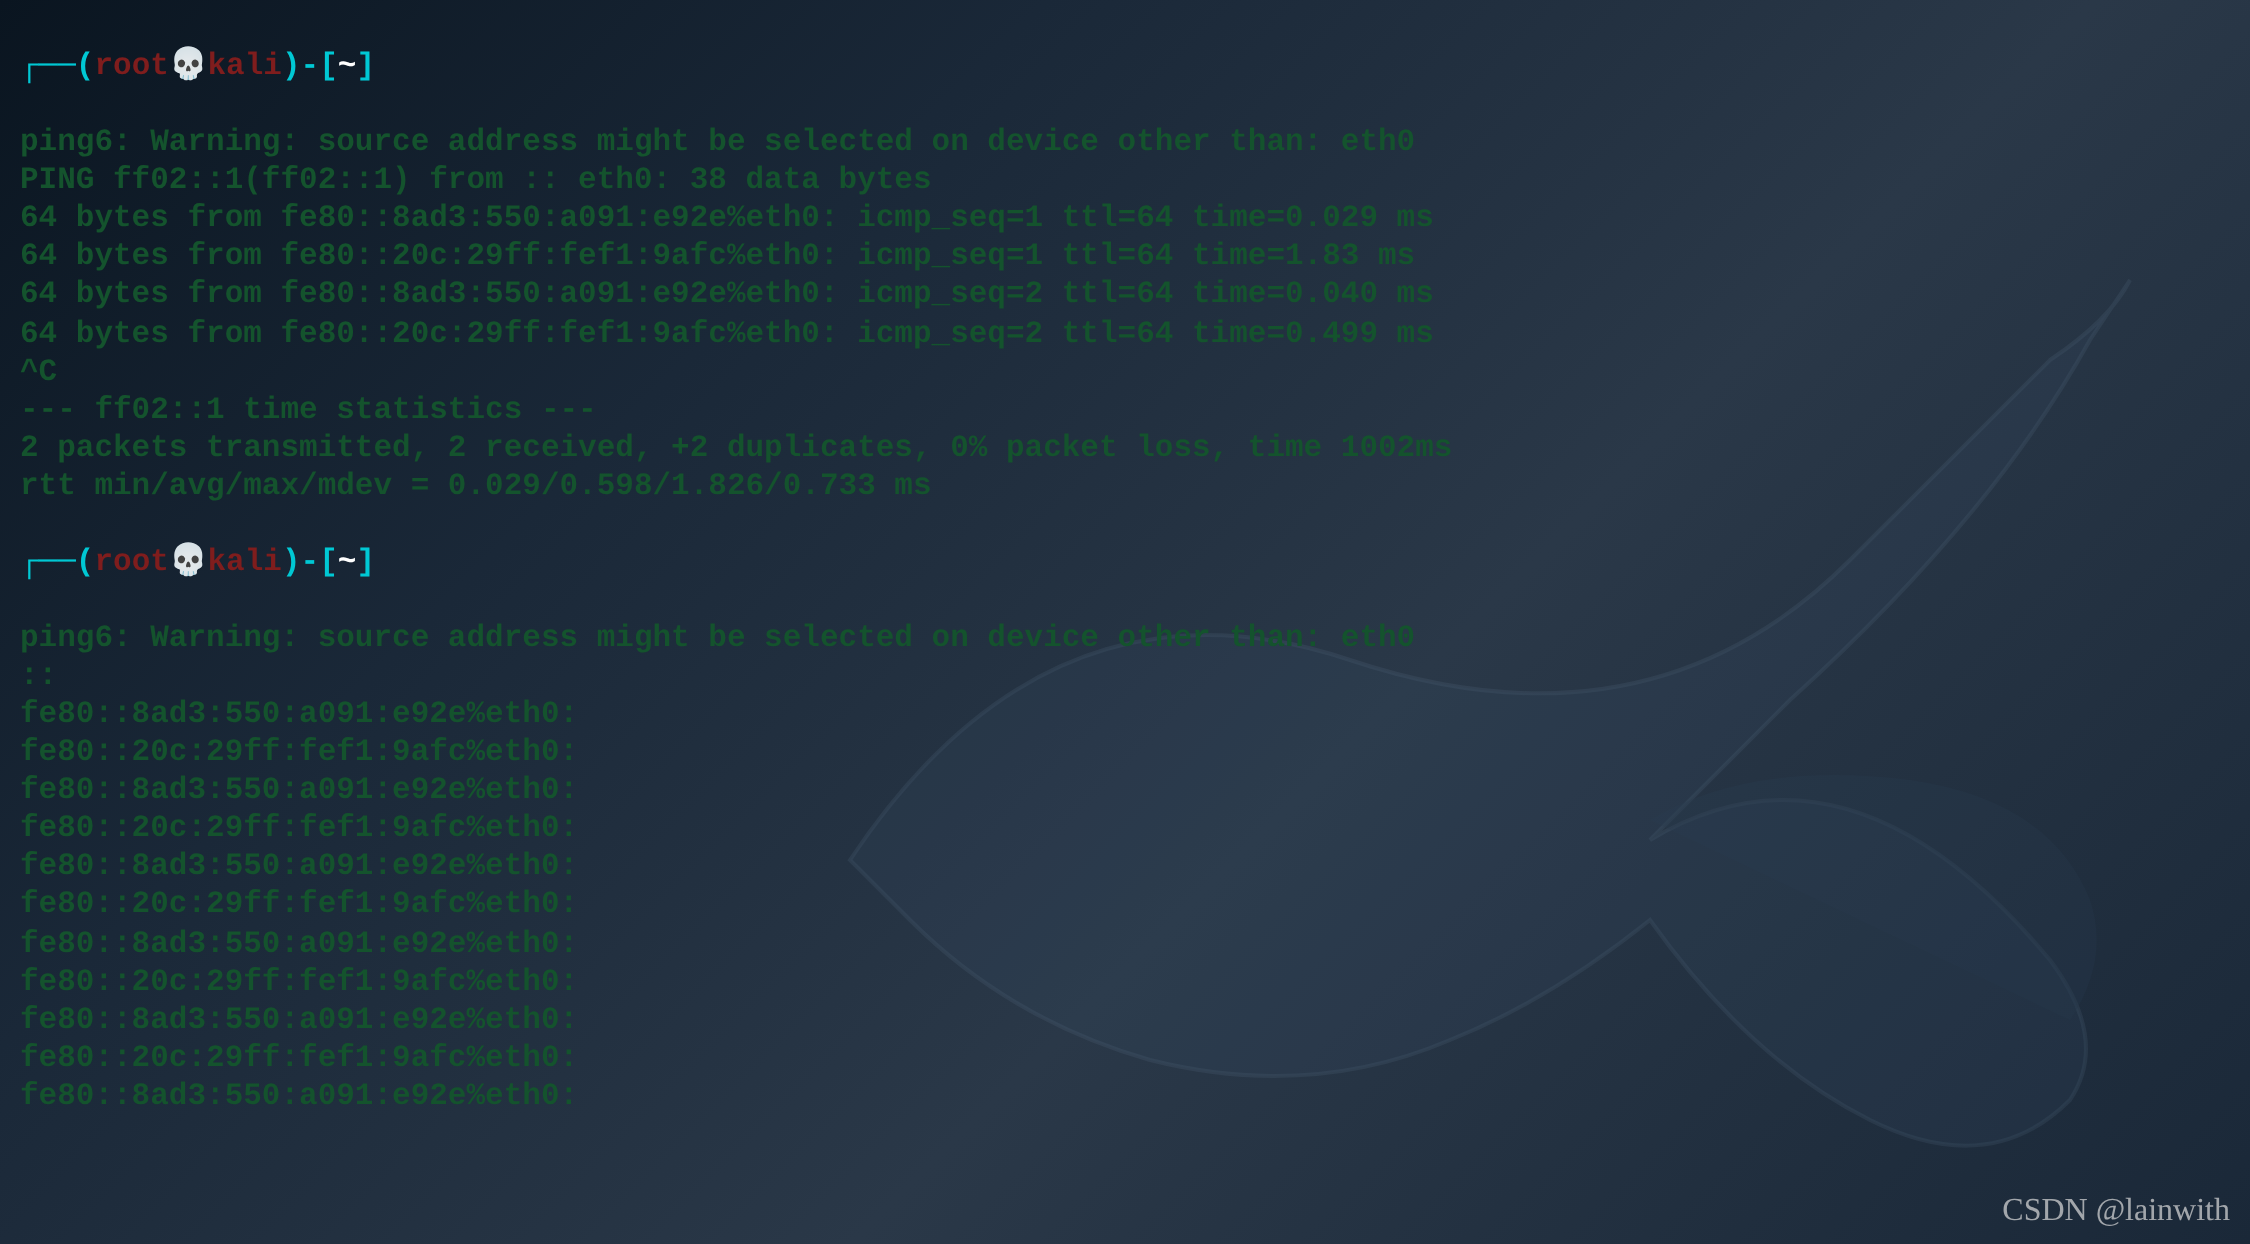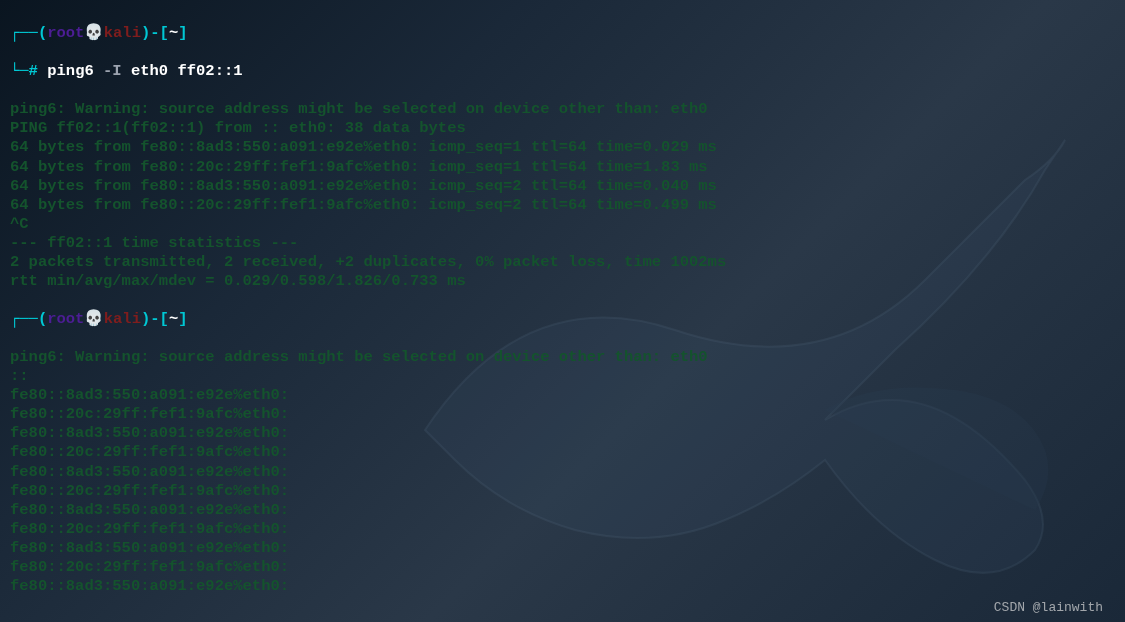--- a/index.html
+++ b/index.html
@@ -29,56 +29,55 @@
       pointer-events: none;
       opacity: 0.32;
       z-index: 0;
     }
     .terminal-content {
       position: relative;
       z-index: 1;
       white-space: pre;
     }
     .prompt-bracket { color: #00c8d4; }
-    .prompt-user { color: #4c1d95; }
+    .prompt-user { color: #7f1d1d; }
     .prompt-at { color: #ff2a2a; }
     .prompt-host { color: #7f1d1d; }
     .prompt-path { color: #ffffff; }
     .prompt-hash { color: #00c8d4; }
     .cmd { color: #ffffff; }
     .cmd-flag { color: #9ca3af; }
     .pipe { color: #00c8d4; }
     .output { color: #14532d; }
     .watermark {
       position: absolute;
       bottom: 6px;
-      right: 22px;
+      right: 10px;
       color: rgba(220,220,220,0.7);
-      font-size: 13px;
-      font-family: Liberation Mono, monospace;
+      font-size: 16px;
+      font-family: Liberation Serif, serif;
       font-weight: normal;
       z-index: 2;
     }
     .prompt-line {
       display: block;
     }
   </style>
 </head>
 <body>
 
 <svg class="bg-dragon" viewBox="0 0 700 550">
   <path d="M 50 350 Q 150 200 300 250 Q 450 300 550 200 Q 600 150 650 100 Q 680 80 690 60 L 670 90 Q 620 180 520 270 Q 480 310 450 340 Q 550 280 650 400 Q 680 440 660 470 Q 620 510 560 480 Q 500 450 450 380 Q 400 420 350 440 Q 280 470 200 450 Q 130 430 80 380 Z" fill="rgba(60,85,110,0.45)" stroke="rgba(120,150,175,0.35)" stroke-width="2"></path>
   <path d="M 450 330 Q 500 300 580 310 Q 650 320 670 370 Q 680 400 660 430" fill="rgba(50,75,100,0.4)"></path>
   <ellipse cx="720" cy="453" rx="20" ry="9" fill="rgba(200,30,30,0.85)"></ellipse>
   <path d="M 703 448 Q 720 442 740 449" stroke="rgba(220,40,40,0.9)" stroke-width="3" fill="none"></path>
 </svg>
 
 <div class="terminal-content">
 <span class="prompt-line"><span class="prompt-bracket">┌──(</span><span class="prompt-user">root</span><span class="prompt-at">💀</span><span class="prompt-host">kali</span><span class="prompt-bracket">)</span><span class="prompt-bracket">-[</span><span class="prompt-path">~</span><span class="prompt-bracket">]</span></span>
-<span class="prompt-line"><span class="prompt-bracket">└─</span><span class="prompt-hash">#</span><span class="cmd"> <span>ping6</span><span class="cmd-flag"> -I</span><span> eth0 ff02::1</span></span></span>
 <span class="output">ping6: Warning: source address might be selected on device other than: eth0</span>
 <span class="output">PING ff02::1(ff02::1) from :: eth0: 38 data bytes</span>
 <span class="output">64 bytes from fe80::8ad3:550:a091:e92e%eth0: icmp_seq=1 ttl=64 time=0.029 ms</span>
 <span class="output">64 bytes from fe80::20c:29ff:fef1:9afc%eth0: icmp_seq=1 ttl=64 time=1.83 ms</span>
 <span class="output">64 bytes from fe80::8ad3:550:a091:e92e%eth0: icmp_seq=2 ttl=64 time=0.040 ms</span>
 <span class="output">64 bytes from fe80::20c:29ff:fef1:9afc%eth0: icmp_seq=2 ttl=64 time=0.499 ms</span>
 <span class="output">^C</span>
 <span class="output">--- ff02::1 time statistics ---</span>
 <span class="output">2 packets transmitted, 2 received, +2 duplicates, 0% packet loss, time 1002ms</span>
 <span class="output">rtt min/avg/max/mdev = 0.029/0.598/1.826/0.733 ms</span>

